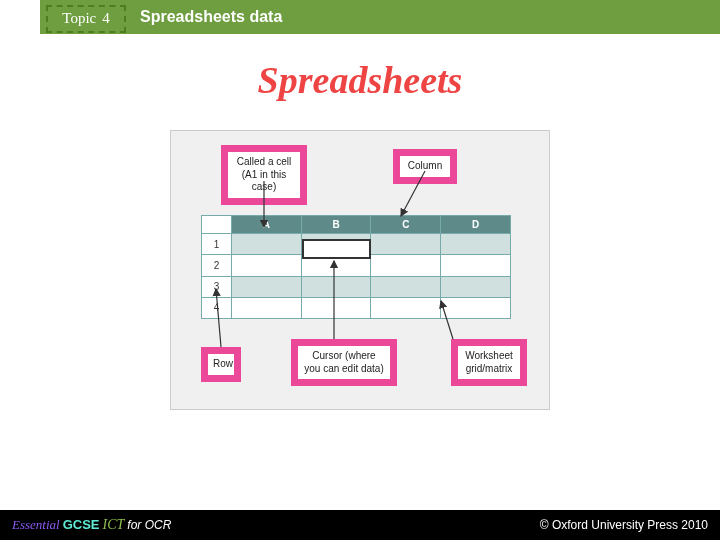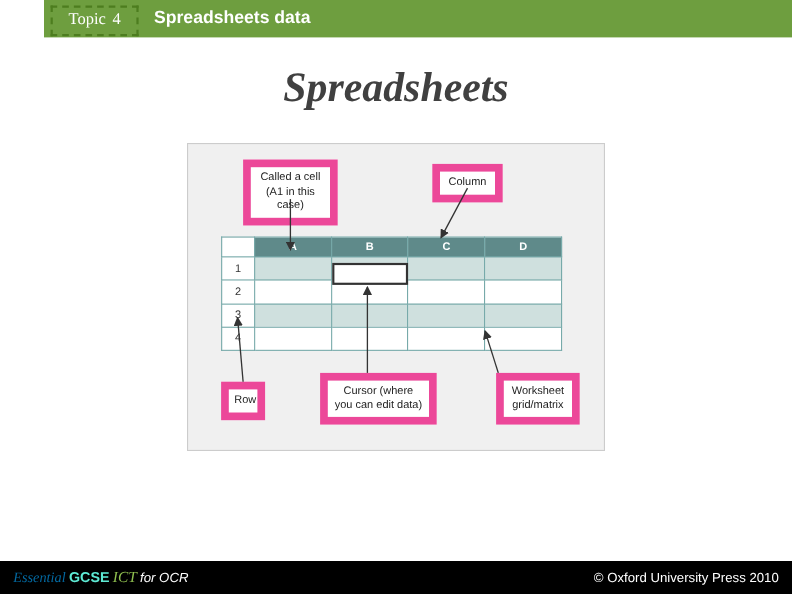--- a/index.html
+++ b/index.html
@@ -2,41 +2,41 @@
 <html><head>
 <meta charset="utf-8">
 <style>
   * { box-sizing: border-box; margin: 0; padding: 0; }
   body { width: 720px; height: 540px; font-family: Arial, sans-serif; background: #fff; overflow: hidden; position: relative; }
   .top-bar { position: absolute; top: 0; left: 12px; right: 0; height: 34px; background: #6e9e3f; display: flex; align-items: center; margin-left: 28px; }
   .topic-badge { margin: 3px 0 0 6px; height: 28px; width: 80px; display: flex; align-items: center; justify-content: center; border: 2px dashed #4d7d1f; background: #6e9e3f; color: #fff; font-size: 15px; }
   .topic-badge .tw { font-family: Georgia, serif; }
   .topic-badge .tn { margin-left: 6px; font-family: Georgia, serif; }
   .chapter { color: #fff; font-weight: 700; font-size: 16px; margin-left: 14px; }
-  .main-title { position: absolute; top: 58px; left: 0; right: 0; text-align: center; font-family: Georgia, 'Times New Roman', serif; font-style: italic; font-weight: 700; font-size: 38px; color: #404040; }
+  .main-title { position: absolute; top: 58px; left: 0; right: 0; text-align: center; font-family: Georgia, 'Times New Roman', serif; font-style: italic; font-weight: 700; font-size: 38px; color: #ef4444; }
   .diagram { position: absolute; top: 130px; left: 50%; transform: translateX(-50%); width: 380px; height: 280px; background: #f0f0f0; border: 1px solid #ccc; }
   .tag { position: absolute; background: #fff; border: 7px solid #ec4899; font-size: 10px; text-align: center; padding: 4px 5px; line-height: 1.25; color: #222; }
   .grid { position: absolute; top: 84px; left: 30px; width: 310px; height: 104px; font-size: 10px; color: #333; }
   .grid table { border-collapse: collapse; width: 100%; height: 100%; }
   .grid td, .grid th { border: 1px solid #7aa; padding: 0; }
   .corner { width: 30px; background: #fff; }
   .colh { background: #5f8a8a; color: #fff; text-align: center; width: 70px; height: 18px; font-weight: 700; }
   .rowh { background: #fff; color: #333; text-align: center; width: 30px; font-weight: 400; }
   .cell { background: #cfe0de; height: 21px; }
   .alt { background: #fff; }
   .cursor-box { position: absolute; top: 108px; left: 131px; width: 69px; height: 20px; border: 2px solid #333; background: #fff; }
   .tag.cell-tag   { top: 14px; left: 50px;  width: 86px; }
   .tag.col-tag    { top: 18px; left: 222px; width: 64px; }
   .tag.row-tag    { top: 216px; left: 30px; width: 40px; }
   .tag.cursor-tag { top: 208px; left: 120px; width: 106px; }
   .tag.matrix-tag { top: 208px; left: 244px; width: 76px; margin-left: 36px; }
   svg.arrows { position: absolute; inset: 0; width: 100%; height: 100%; pointer-events: none; }
   .footer { position: absolute; bottom: 0; left: 0; right: 0; height: 30px; background: #000; display: flex; align-items: center; justify-content: space-between; padding: 0 12px; }
   .brand { display: flex; align-items: baseline; }
-  .brand .e { font-family: Georgia, serif; font-style: italic; color: #0369a1; font-size: 13px; }
+  .brand .e { font-family: Georgia, serif; font-style: italic; color: #8b5cf6; font-size: 13px; }
   .brand .g { font-family: Arial, sans-serif; font-weight: 700; color: #5eead4; font-size: 13px; margin: 0 3px; }
   .brand .i { font-family: Georgia, serif; font-style: italic; color: #8fbf4f; font-size: 14px; }
   .brand .o { font-family: Liberation Sans, sans-serif; font-style: italic; color: #fff; font-size: 12px; margin-left: 3px; }
   .copy { color: #fff; font-size: 12px; }
 </style>
 </head>
 <body>
 
 <div class="top-bar">
   <div class="topic-badge">

